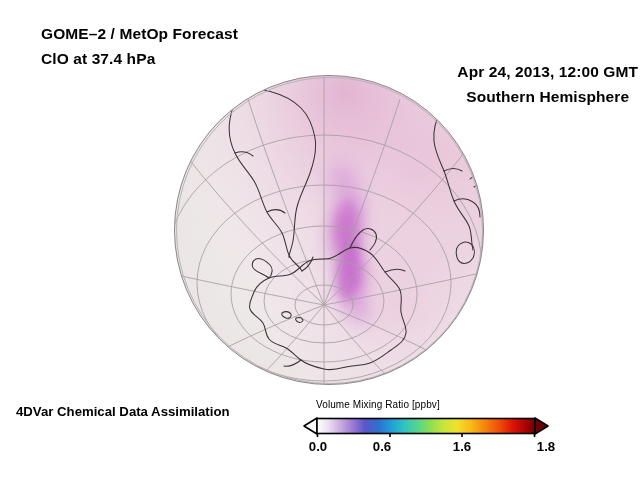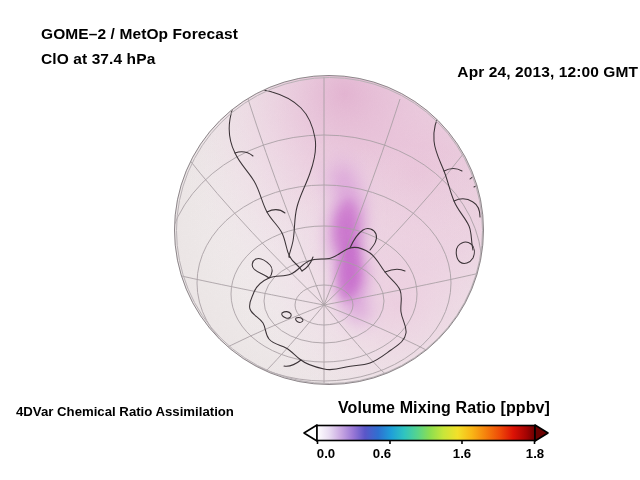--- a/index.html
+++ b/index.html
@@ -21,41 +21,42 @@
   .limb2{position:absolute;left:1.5px;top:1.5px;right:1.5px;bottom:1.5px;border-radius:50%;
          border:.8px solid #b9b2b6;box-sizing:border-box;pointer-events:none;}
   .svg-layer{position:absolute;inset:0;}
 
   
   .footer-left{position:absolute;left:16px;top:400px;}
   .foot-line{font-size:13.2px;font-weight:bold;line-height:23px;white-space:nowrap;}
 
   
   .cb-block{position:absolute;left:300px;top:399px;width:250px;}
-  .cb-title{font-size:16px;font-weight:bold;text-align:right;white-space:nowrap;
+  .cb-title{font-size:10px;font-weight:normal;text-align:left;white-space:nowrap;
             letter-spacing:.1px;margin-left:16px;}
   .cb-row{position:relative;margin-top:5px;height:22px;}
   .cb-ticks{position:relative;height:20px;margin-top:2px;margin-left:18px;width:218px;}
   .cb-tick{position:absolute;top:0;font-size:13.2px;font-weight:bold;transform:translateX(-50%);}
 
   
   .riu{position:absolute;left:558px;top:371px;width:78px;height:34px;}
   .dlr{position:absolute;left:566px;top:412px;width:68px;height:58px;}
 </style>
 </head>
 <body>
 
 <div class="page">
 
   <div class="hdr-left">
     <div class="hdr-line">GOME–2 / MetOp Forecast</div>
     <div class="hdr-line">ClO at 37.4 hPa</div>
   </div>
   <div class="hdr-right">
     <div class="hdr-line">Apr 24, 2013, 12:00 GMT</div>
+    <div class="hdr-line">Southern Hemisphere</div>
   </div>
 
   <div class="globe-wrap">
     <div class="globe">
       <svg class="svg-layer" viewBox="0 0 310 310">
         <defs>
           <clipPath id="disc">
               <circle cx="155" cy="155" r="154"></circle>
             </clipPath>
 
@@ -206,21 +207,21 @@
             <path d="M300 112 C 303 110, 306 110, 308 112"></path>
           </g>
         </g>
       </svg>
       <div class="limb2"></div>
     </div>
     <div class="limb"></div>
   </div>
 
   <div class="footer-left">
-    <div class="foot-line">4DVar Chemical Ratio Assimilation</div>
+    <div class="foot-line">4DVar Chemical Data Assimilation</div>
   </div>
 
   <div class="cb-block">
     <div class="cb-title">Volume Mixing Ratio [ppbv]</div>
     <div class="cb-row">
       <svg width="250" height="22" viewBox="0 0 250 22">
         <defs>
           <linearGradient id="cbg" x1="0" y1="0" x2="1" y2="0">
             <stop offset="0.000" stop-color="#ffffff"></stop>
             <stop offset="0.055" stop-color="#e9ddf2"></stop>
@@ -251,22 +252,22 @@
 
         <g stroke="#000" stroke-width="1.6">
           <line x1="17.5" y1="18.5" x2="17.5" y2="22"></line>
           <line x1="90" y1="18.5" x2="90" y2="22"></line>
           <line x1="162" y1="18.5" x2="162" y2="22"></line>
           <line x1="234.5" y1="18.5" x2="234.5" y2="22"></line>
         </g>
       </svg>
     </div>
     <div class="cb-ticks">
-      <span class="cb-tick" style="left:8px">0.0</span>
+      <span class="cb-tick" style="left:0px">0.0</span>
       <span class="cb-tick" style="left:64px">0.6</span>
       <span class="cb-tick" style="left:144px">1.6</span>
-      <span class="cb-tick" style="left:217px">1.8</span>
+      <span class="cb-tick" style="left:228px">1.8</span>
     </div>
   </div>
 
 
 
 </div>
 
 </body></html>

